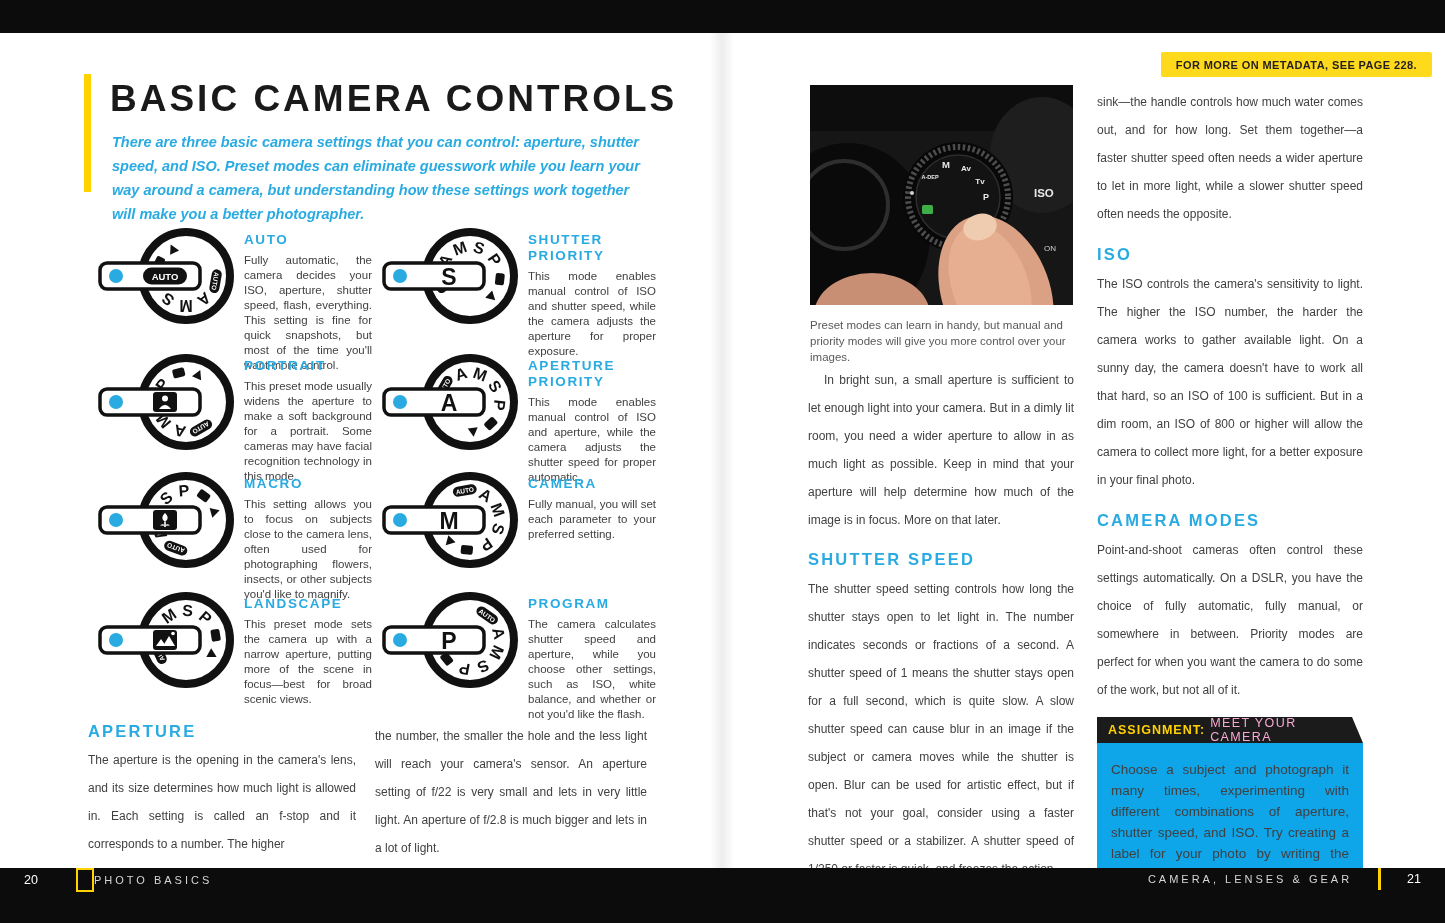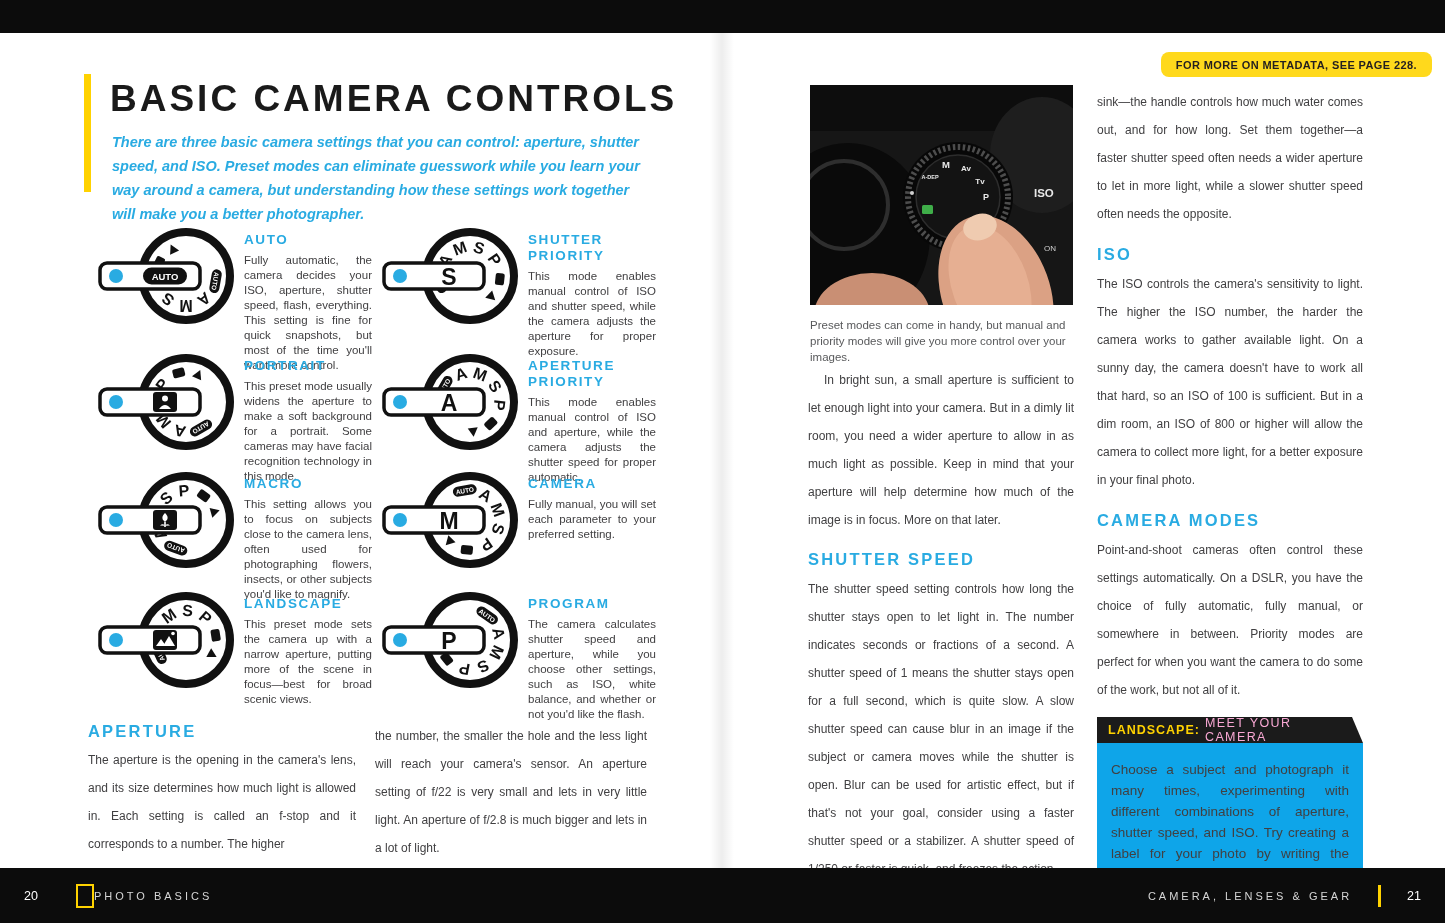--- a/index.html
+++ b/index.html
@@ -6,21 +6,21 @@
   body{
     width:1445px;height:923px;position:relative;background:#ffffff;
     font-family:"Liberation Sans",sans-serif;color:#414042;overflow:hidden;
   }
   svg{font-family:"Liberation Sans",sans-serif}
   .band-top{position:absolute;top:0;left:0;width:1445px;height:33px;background:#0c0c0c}
   .spine{position:absolute;top:33px;left:710px;width:24px;height:835px;
     background:linear-gradient(90deg,rgba(0,0,0,0),rgba(0,0,0,0.07),rgba(0,0,0,0))}
   
   .banner{position:absolute;top:52px;right:13px;height:25px;background:#FFD91C;
-    border-radius:8px;display:flex;align-items:center;padding:0 15px}
+    border-radius:2px;display:flex;align-items:center;padding:0 15px}
   .banner span{font-size:11px;font-weight:bold;color:#231F20;letter-spacing:.4px}
   
   .accent-bar{position:absolute;left:84px;top:74px;width:7px;height:118px;background:#FFD200}
   .page-title{position:absolute;left:110px;top:78px;margin:0;font-size:37px;font-weight:800;
     color:#1a1a1a;letter-spacing:3px;white-space:nowrap}
   .intro{position:absolute;left:112px;top:130px;width:540px;margin:0;font-size:14.5px;
     font-style:italic;font-weight:bold;color:#29ABE2;line-height:24px}
   
   .mode-entry{position:absolute;display:flex;align-items:flex-start}
   .mode-text{width:128px;margin-left:8px;margin-top:6px}
@@ -46,21 +46,21 @@
   .assignment{margin-top:13px}
   .assignment-header{background:#1b1b1b;height:26px;display:flex;align-items:center;
     padding:0 11px;clip-path:polygon(0 0,calc(100% - 11px) 0,100% 100%,0 100%)}
   .assignment-label{color:#FFD200;font-weight:bold;font-size:12.5px;letter-spacing:1px}
   .assignment-title{color:#f9a8d4;font-size:12.5px;letter-spacing:1.4px;margin-left:5px}
   .assignment-body{background:#0ea5e9;padding:16px 14px 18px 14px;
     clip-path:polygon(0 0,100% 0,100% calc(100% - 16px),calc(100% - 16px) 100%,0 100%)}
   .assignment-body p{margin:0;font-size:13.5px;line-height:21px;text-align:justify;color:#414042}
   
   .footer{position:absolute;top:868px;left:0;width:1445px;height:55px;background:#0c0c0c;
-    display:flex;align-items:center;justify-content:space-between;box-sizing:border-box;
+    display:flex;align-items:flex-start;justify-content:space-between;box-sizing:border-box;
     padding:0 24px}
   .footer-group{display:flex;align-items:center}
   .page-num{color:#ffffff;font-size:12.5px}
   .ng-logo{width:14px;height:20px;border:2.5px solid #FFD200;margin:0 0 0 38px}
   .footer-label{color:#d6d6d6;font-size:11px;letter-spacing:3px;}
   .footer-label-r{color:#d6d6d6;font-size:11px;letter-spacing:3px}
   .footer-div{width:3px;height:22px;background:#FFD200;margin:0 26px}
 </style>
 </head>
 <body>
@@ -340,38 +340,38 @@
       <circle cx="-46" cy="-4" r="2" fill="#cfcfcf"></circle>
     </g>
     <text x="224" y="112" font-size="11.5" font-weight="bold" fill="#e8e8e8">ISO</text>
     <text x="234" y="166" font-size="8" fill="#cfcfcf">ON</text>
     <ellipse cx="62" cy="230" rx="58" ry="42" fill="#c98f74"></ellipse>
     <ellipse cx="186" cy="208" rx="54" ry="80" fill="#dba184" transform="rotate(-20 186 208)"></ellipse>
     <ellipse cx="180" cy="200" rx="38" ry="62" fill="#e7b294" transform="rotate(-20 180 200)" opacity="0.85"></ellipse>
     <ellipse cx="170" cy="142" rx="17" ry="13" fill="#efcbb0" transform="rotate(-16 170 142)"></ellipse>
   </svg>
 </div>
-<p class="caption">Preset modes can come in handy, but manual and priority modes will give you more control over your images.</p>
+<p class="caption">Preset modes can learn in handy, but manual and priority modes will give you more control over your images.</p>
 
 <div class="col-center">
   <p class="body-text indent">In bright sun, a small aperture is sufficient to let enough light into your camera. But in a dimly lit room, you need a wider aperture to allow in as much light as possible. Keep in mind that your aperture will help determine how much of the image is in focus. More on that later.</p>
   <h2 class="section-heading" style="margin-top:16px">SHUTTER SPEED</h2>
   <p class="body-text gap-sm">The shutter speed setting controls how long the shutter stays open to let light in. The number indicates seconds or fractions of a second. A shutter speed of 1 means the shutter stays open for a full second, which is quite slow. A slow shutter speed can cause blur in an image if the subject or camera moves while the shutter is open. Blur can be used for artistic effect, but if that's not your goal, consider using a faster shutter speed or a stabilizer. A shutter speed of 1/250 or faster is quick, and freezes the action.</p>
   <p class="body-text indent" style="margin-top:2px">Aperture and shutter speed work together like the faucet on your kitchen</p>
 </div>
 
 <div class="col-right">
   <p class="body-text">sink—the handle controls how much water comes out, and for how long. Set them together—a faster shutter speed often needs a wider aperture to let in more light, while a slower shutter speed often needs the opposite.</p>
   <h2 class="section-heading gap-lg">ISO</h2>
   <p class="body-text gap-sm">The ISO controls the camera's sensitivity to light. The higher the ISO number, the harder the camera works to gather available light. On a sunny day, the camera doesn't have to work all that hard, so an ISO of 100 is sufficient. But in a dim room, an ISO of 800 or higher will allow the camera to collect more light, for a better exposure in your final photo.</p>
   <h2 class="section-heading gap-lg">CAMERA MODES</h2>
   <p class="body-text gap-sm">Point-and-shoot cameras often control these settings automatically. On a DSLR, you have the choice of fully automatic, fully manual, or somewhere in between. Priority modes are perfect for when you want the camera to do some of the work, but not all of it.</p>
   <div class="assignment">
     <div class="assignment-header">
-      <span class="assignment-label">LANDSCAPE:</span>
+      <span class="assignment-label">ASSIGNMENT:</span>
       <span class="assignment-title">MEET YOUR CAMERA</span>
     </div>
     <div class="assignment-body">
       <p>Choose a subject and photograph it many times, experimenting with different combinations of aperture, shutter speed, and ISO. Try creating a label for your photo by writing the settings on a card and placing it in the frame for future reference. Digital cameras also save the settings in the metadata of your photos, so you can review them later.</p>
     </div>
   </div>
 </div>
 
 <div class="footer">
   <div class="footer-group">

